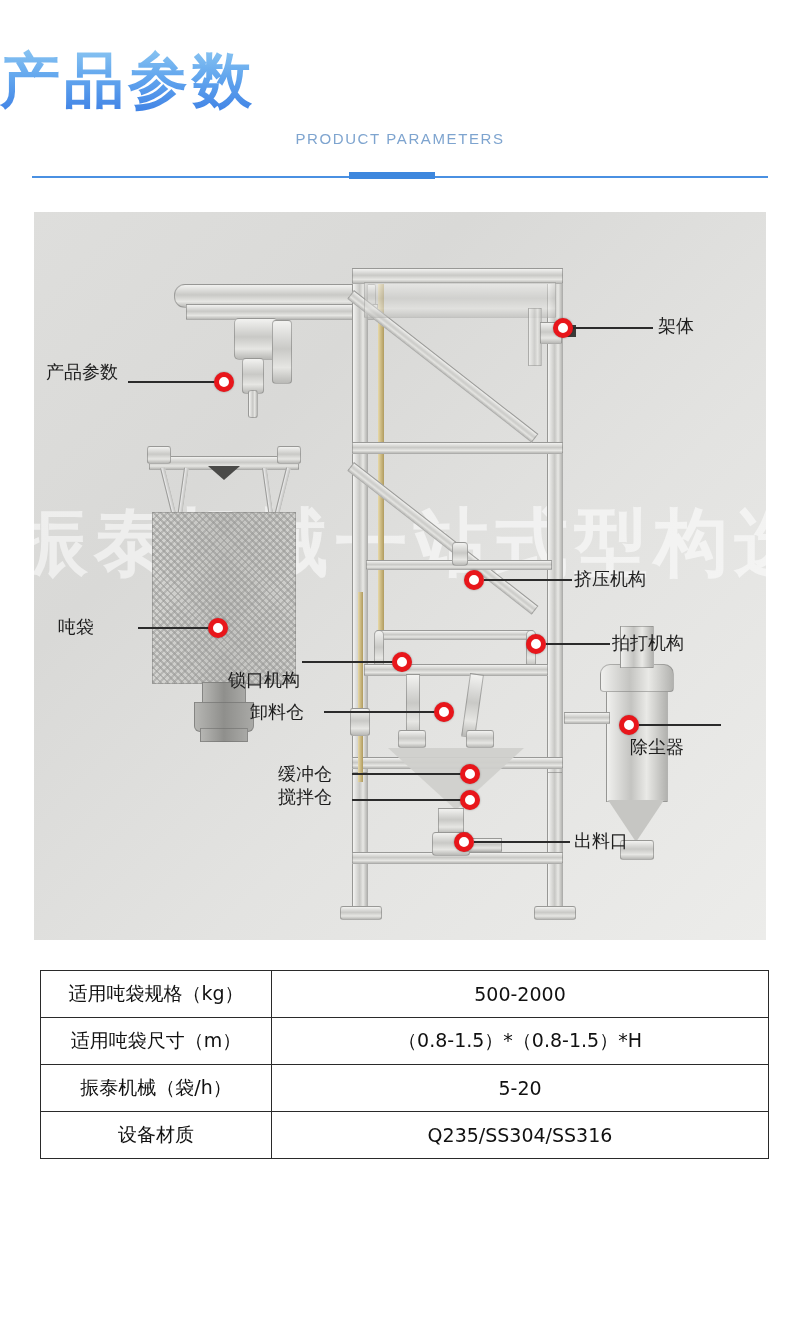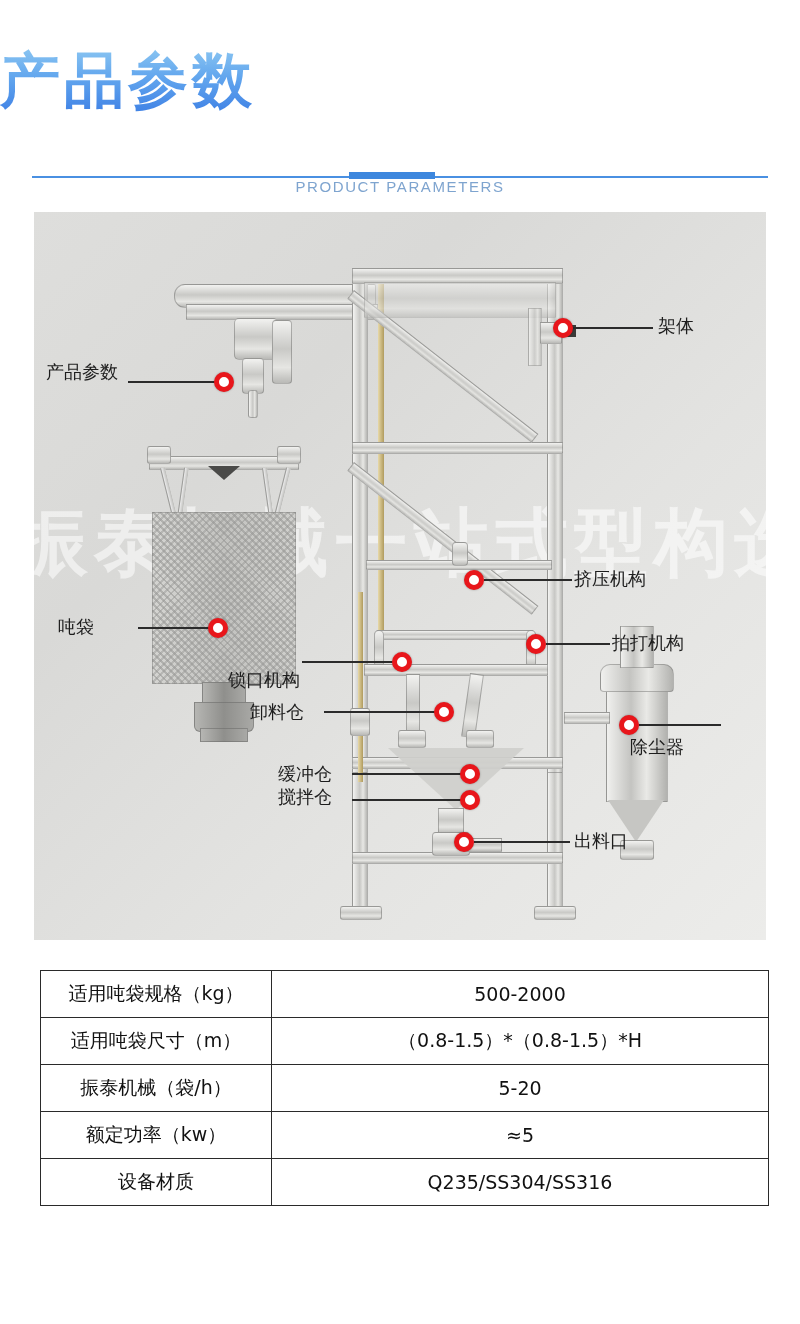--- a/index.html
+++ b/index.html
@@ -30,21 +30,20 @@
     color:transparent;
     -webkit-text-fill-color:transparent;
   }
   .title-en{
     position:absolute;
     top:130px;left:0;width:800px;
     text-align:center;
     font-size:15px;
     letter-spacing:1.6px;
     color:#7ea4cf;
-    margin-top:48px;
   }
   .divider{
     position:absolute;
     top:176px;left:32px;
     width:736px;height:2px;
     background:#4a90e2;
   }
   .divider-center{
     position:absolute;
     top:172px;left:349px;
@@ -315,21 +314,17 @@
     </tr>
     <tr>
       <td class="k">适用吨袋尺寸（m）</td>
       <td class="v">（0.8-1.5）*（0.8-1.5）*H</td>
     </tr>
     <tr>
       <td class="k">振泰机械（袋/h）</td>
       <td class="v">5-20</td>
     </tr>
     <tr>
-      <td class="k">额定功率（kw）</td>
-      <td class="v">≈5</td>
-    </tr>
-    <tr>
       <td class="k">设备材质</td>
       <td class="v">Q235/SS304/SS316</td>
     </tr>
   </tbody>
 </table>
 
 </body></html>

